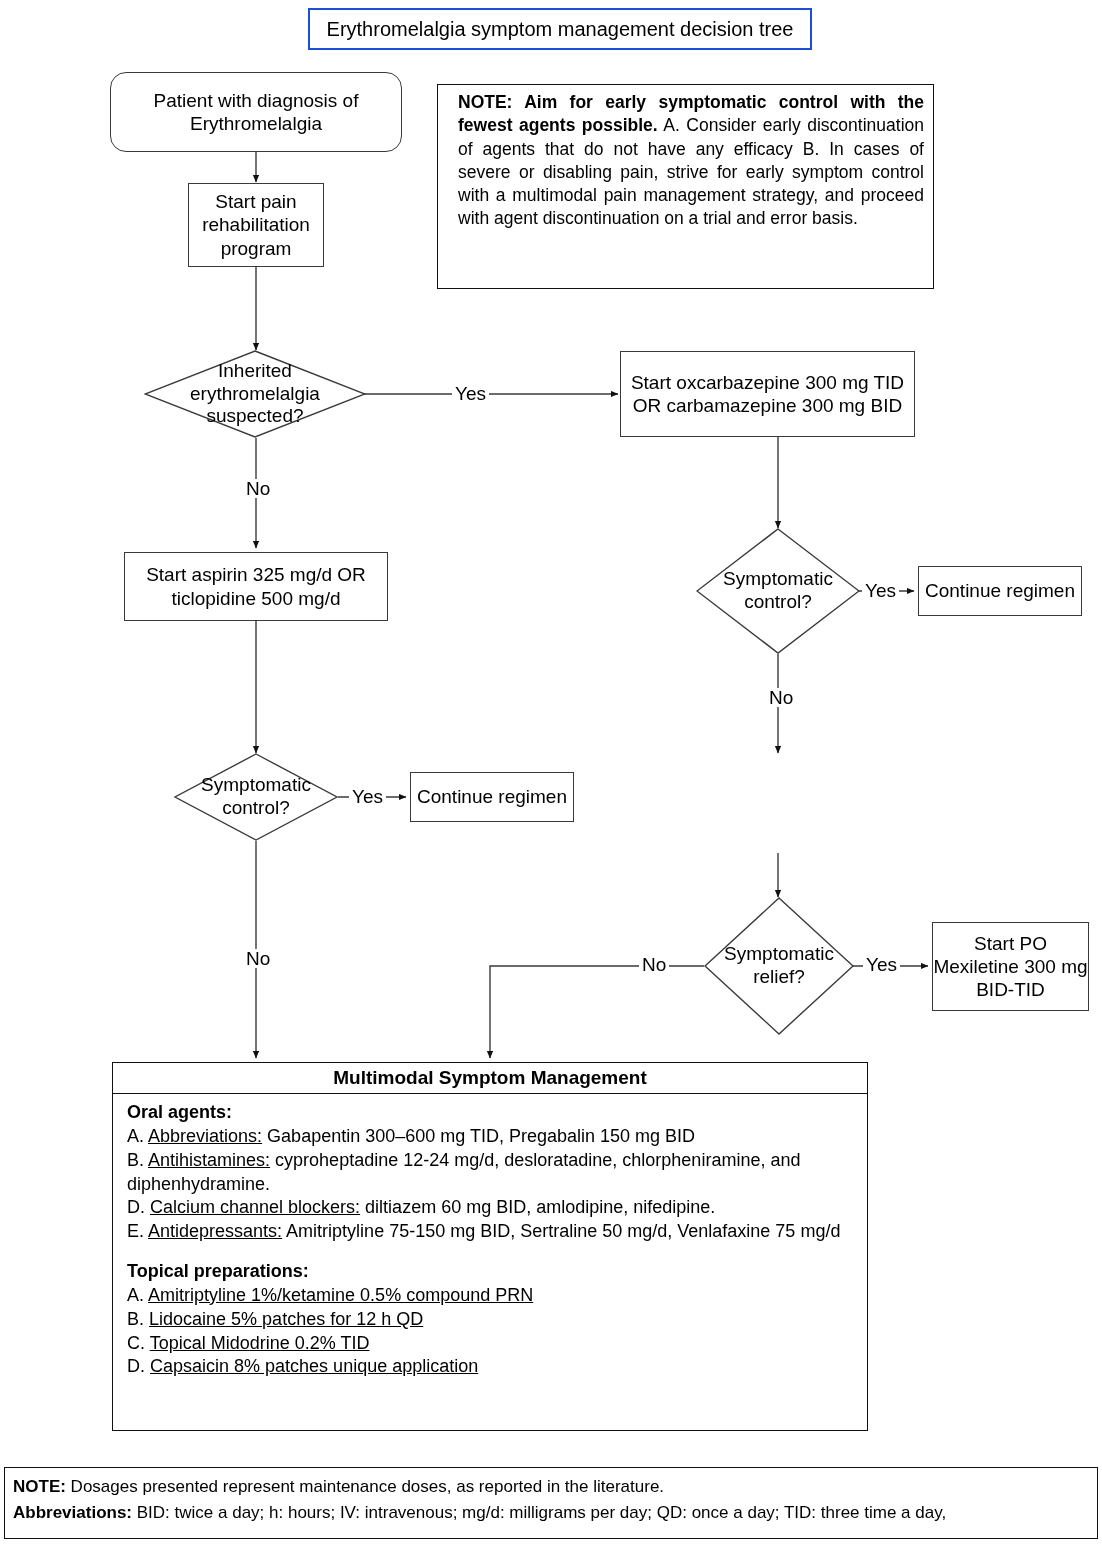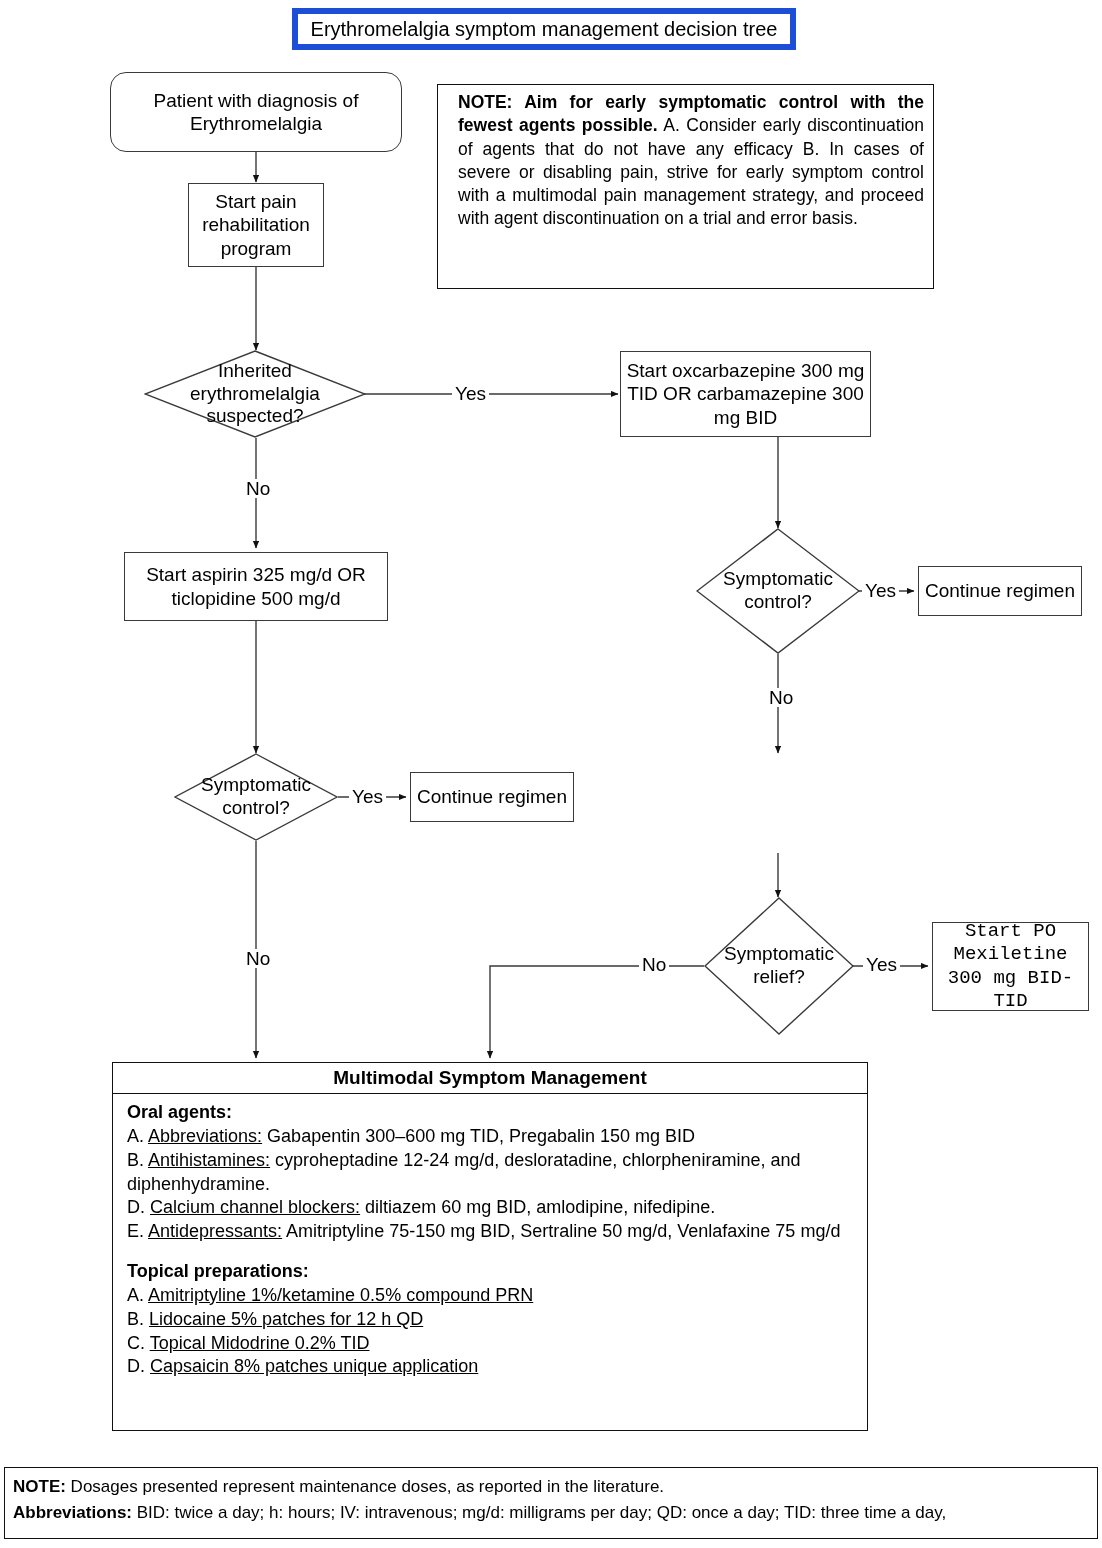--- a/index.html
+++ b/index.html
@@ -65,23 +65,23 @@
     background:#fff;
     padding:0 3px;
     line-height:1;
     z-index:3;
     white-space:nowrap;
   }
 
   
   #title-box{
     position:absolute;
-    left:292px; top:8px;
+    left:308px; top:8px;
     width:504px; height:42px;
-    border:6px solid #1d4ed8;
+    border:2px solid #1d4ed8;
     box-sizing:border-box;
     display:flex; align-items:center; justify-content:center;
     font-size:20px;
     background:#fff;
     z-index:2;
     text-align:right;
   }
 
   
   #note-box{
@@ -199,21 +199,21 @@
     <span>Start pain rehabilitation program</span>
   </div>
 
   <div class="diamond" style="left:144px;top:350px;width:222px;height:88px;">
     <svg class="dshape" viewBox="0 0 222 88" preserveAspectRatio="none">
       <polygon points="111,1 221,44 111,87 1,44" fill="#fff" stroke="#3a3a3a" stroke-width="1.4" vector-effect="non-scaling-stroke"></polygon>
     </svg>
     <div class="dlabel">Inherited erythromelalgia suspected?</div>
   </div>
 
-  <div class="node" style="left:620px;top:351px;width:251px;height:86px;">
+  <div class="node" style="left:620px;top:351px;width:295px;height:86px;">
     <span>Start oxcarbazepine 300 mg TID OR carbamazepine 300 mg BID</span>
   </div>
 
   <div class="node" style="left:124px;top:552px;width:264px;height:69px;">
     <span>Start aspirin 325 mg/d OR ticlopidine 500 mg/d</span>
   </div>
 
   <div class="diamond" style="left:174px;top:753px;width:164px;height:88px;">
     <svg class="dshape" viewBox="0 0 164 88" preserveAspectRatio="none">
       <polygon points="82,1 163,44 82,87 1,44" fill="#fff" stroke="#3a3a3a" stroke-width="1.4" vector-effect="non-scaling-stroke"></polygon>
@@ -237,21 +237,21 @@
   </div>
 
 
   <div class="diamond" style="left:704px;top:897px;width:150px;height:138px;">
     <svg class="dshape" viewBox="0 0 150 138" preserveAspectRatio="none">
       <polygon points="75,1 149,69 75,137 1,69" fill="#fff" stroke="#3a3a3a" stroke-width="1.4" vector-effect="non-scaling-stroke"></polygon>
     </svg>
     <div class="dlabel">Symptomatic relief?</div>
   </div>
 
-  <div class="node" style="left:932px;top:922px;width:157px;height:89px;font-family:Liberation Mono, monospace;">
+  <div class="node" style="left:932px;top:922px;width:157px;height:89px;">
     <span>Start PO Mexiletine 300 mg BID-TID</span>
   </div>
 
   <span class="edge-label" style="left:452px;top:384px;">Yes</span>
   <span class="edge-label" style="left:243px;top:479px;">No</span>
   <span class="edge-label" style="left:349px;top:787px;">Yes</span>
   <span class="edge-label" style="left:243px;top:949px;">No</span>
   <span class="edge-label" style="left:862px;top:581px;">Yes</span>
   <span class="edge-label" style="left:766px;top:688px;">No</span>
   <span class="edge-label" style="left:863px;top:955px;">Yes</span>

